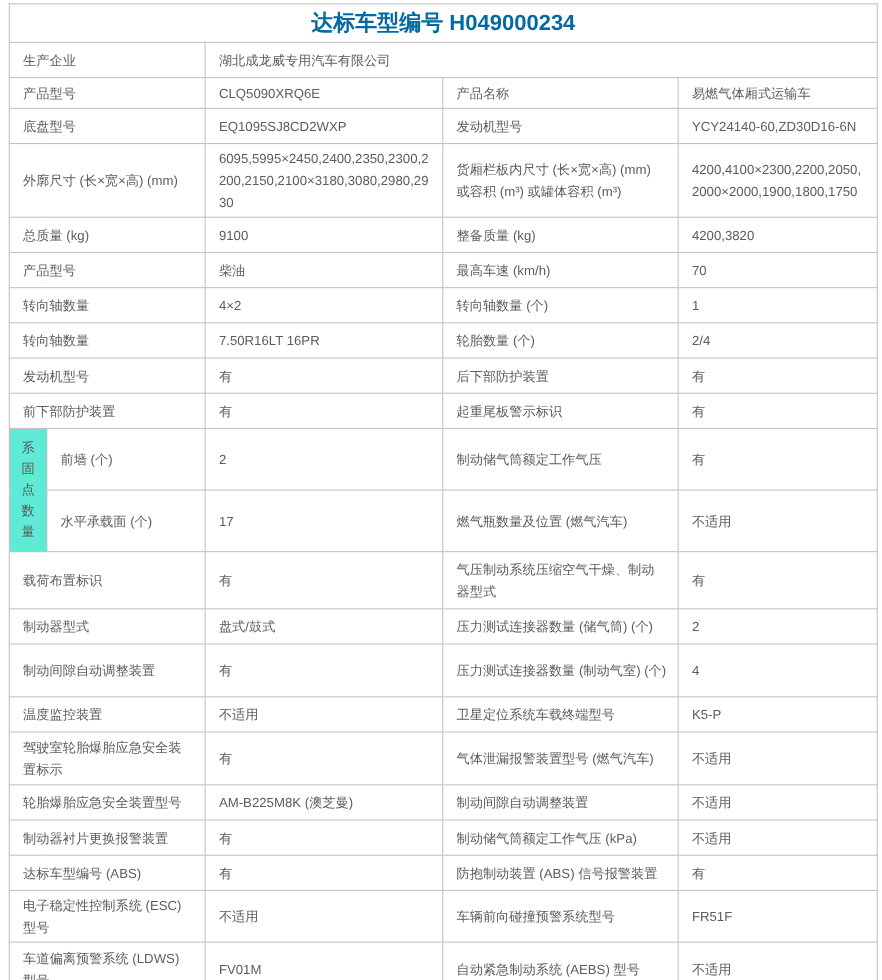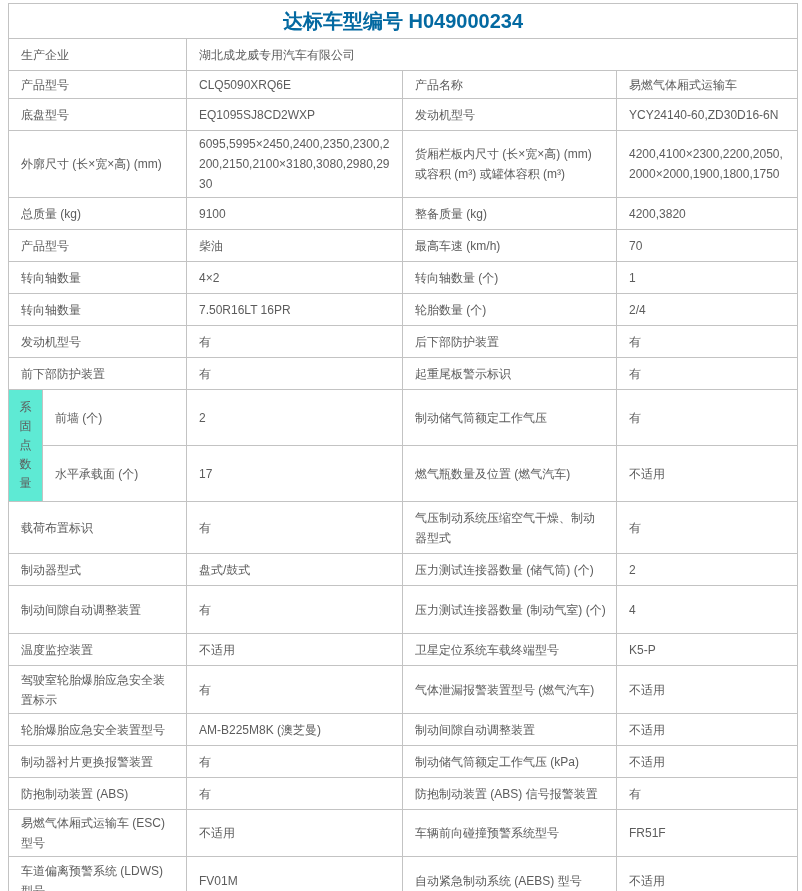--- a/index.html
+++ b/index.html
@@ -171,28 +171,28 @@
     </tr>
 
     <tr class="h32">
       <td colspan="2">制动器衬片更换报警装置</td>
       <td>有</td>
       <td>制动储气筒额定工作气压 (kPa)</td>
       <td>不适用</td>
     </tr>
 
     <tr class="h32">
-      <td colspan="2">防抱制动装置 (ABS)</td>
+      <td colspan="2">达标车型编号 (ABS)</td>
       <td>有</td>
       <td>防抱制动装置 (ABS) 信号报警装置</td>
       <td>有</td>
     </tr>
 
     <tr class="h32">
-      <td colspan="2">易燃气体厢式运输车 (ESC) 型号</td>
+      <td colspan="2">电子稳定性控制系统 (ESC) 型号</td>
       <td>不适用</td>
       <td>车辆前向碰撞预警系统型号</td>
       <td>FR51F</td>
     </tr>
 
     <tr class="h48">
       <td colspan="2">车道偏离预警系统 (LDWS) 型号</td>
       <td>FV01M</td>
       <td>自动紧急制动系统 (AEBS) 型号</td>
       <td>不适用</td>

